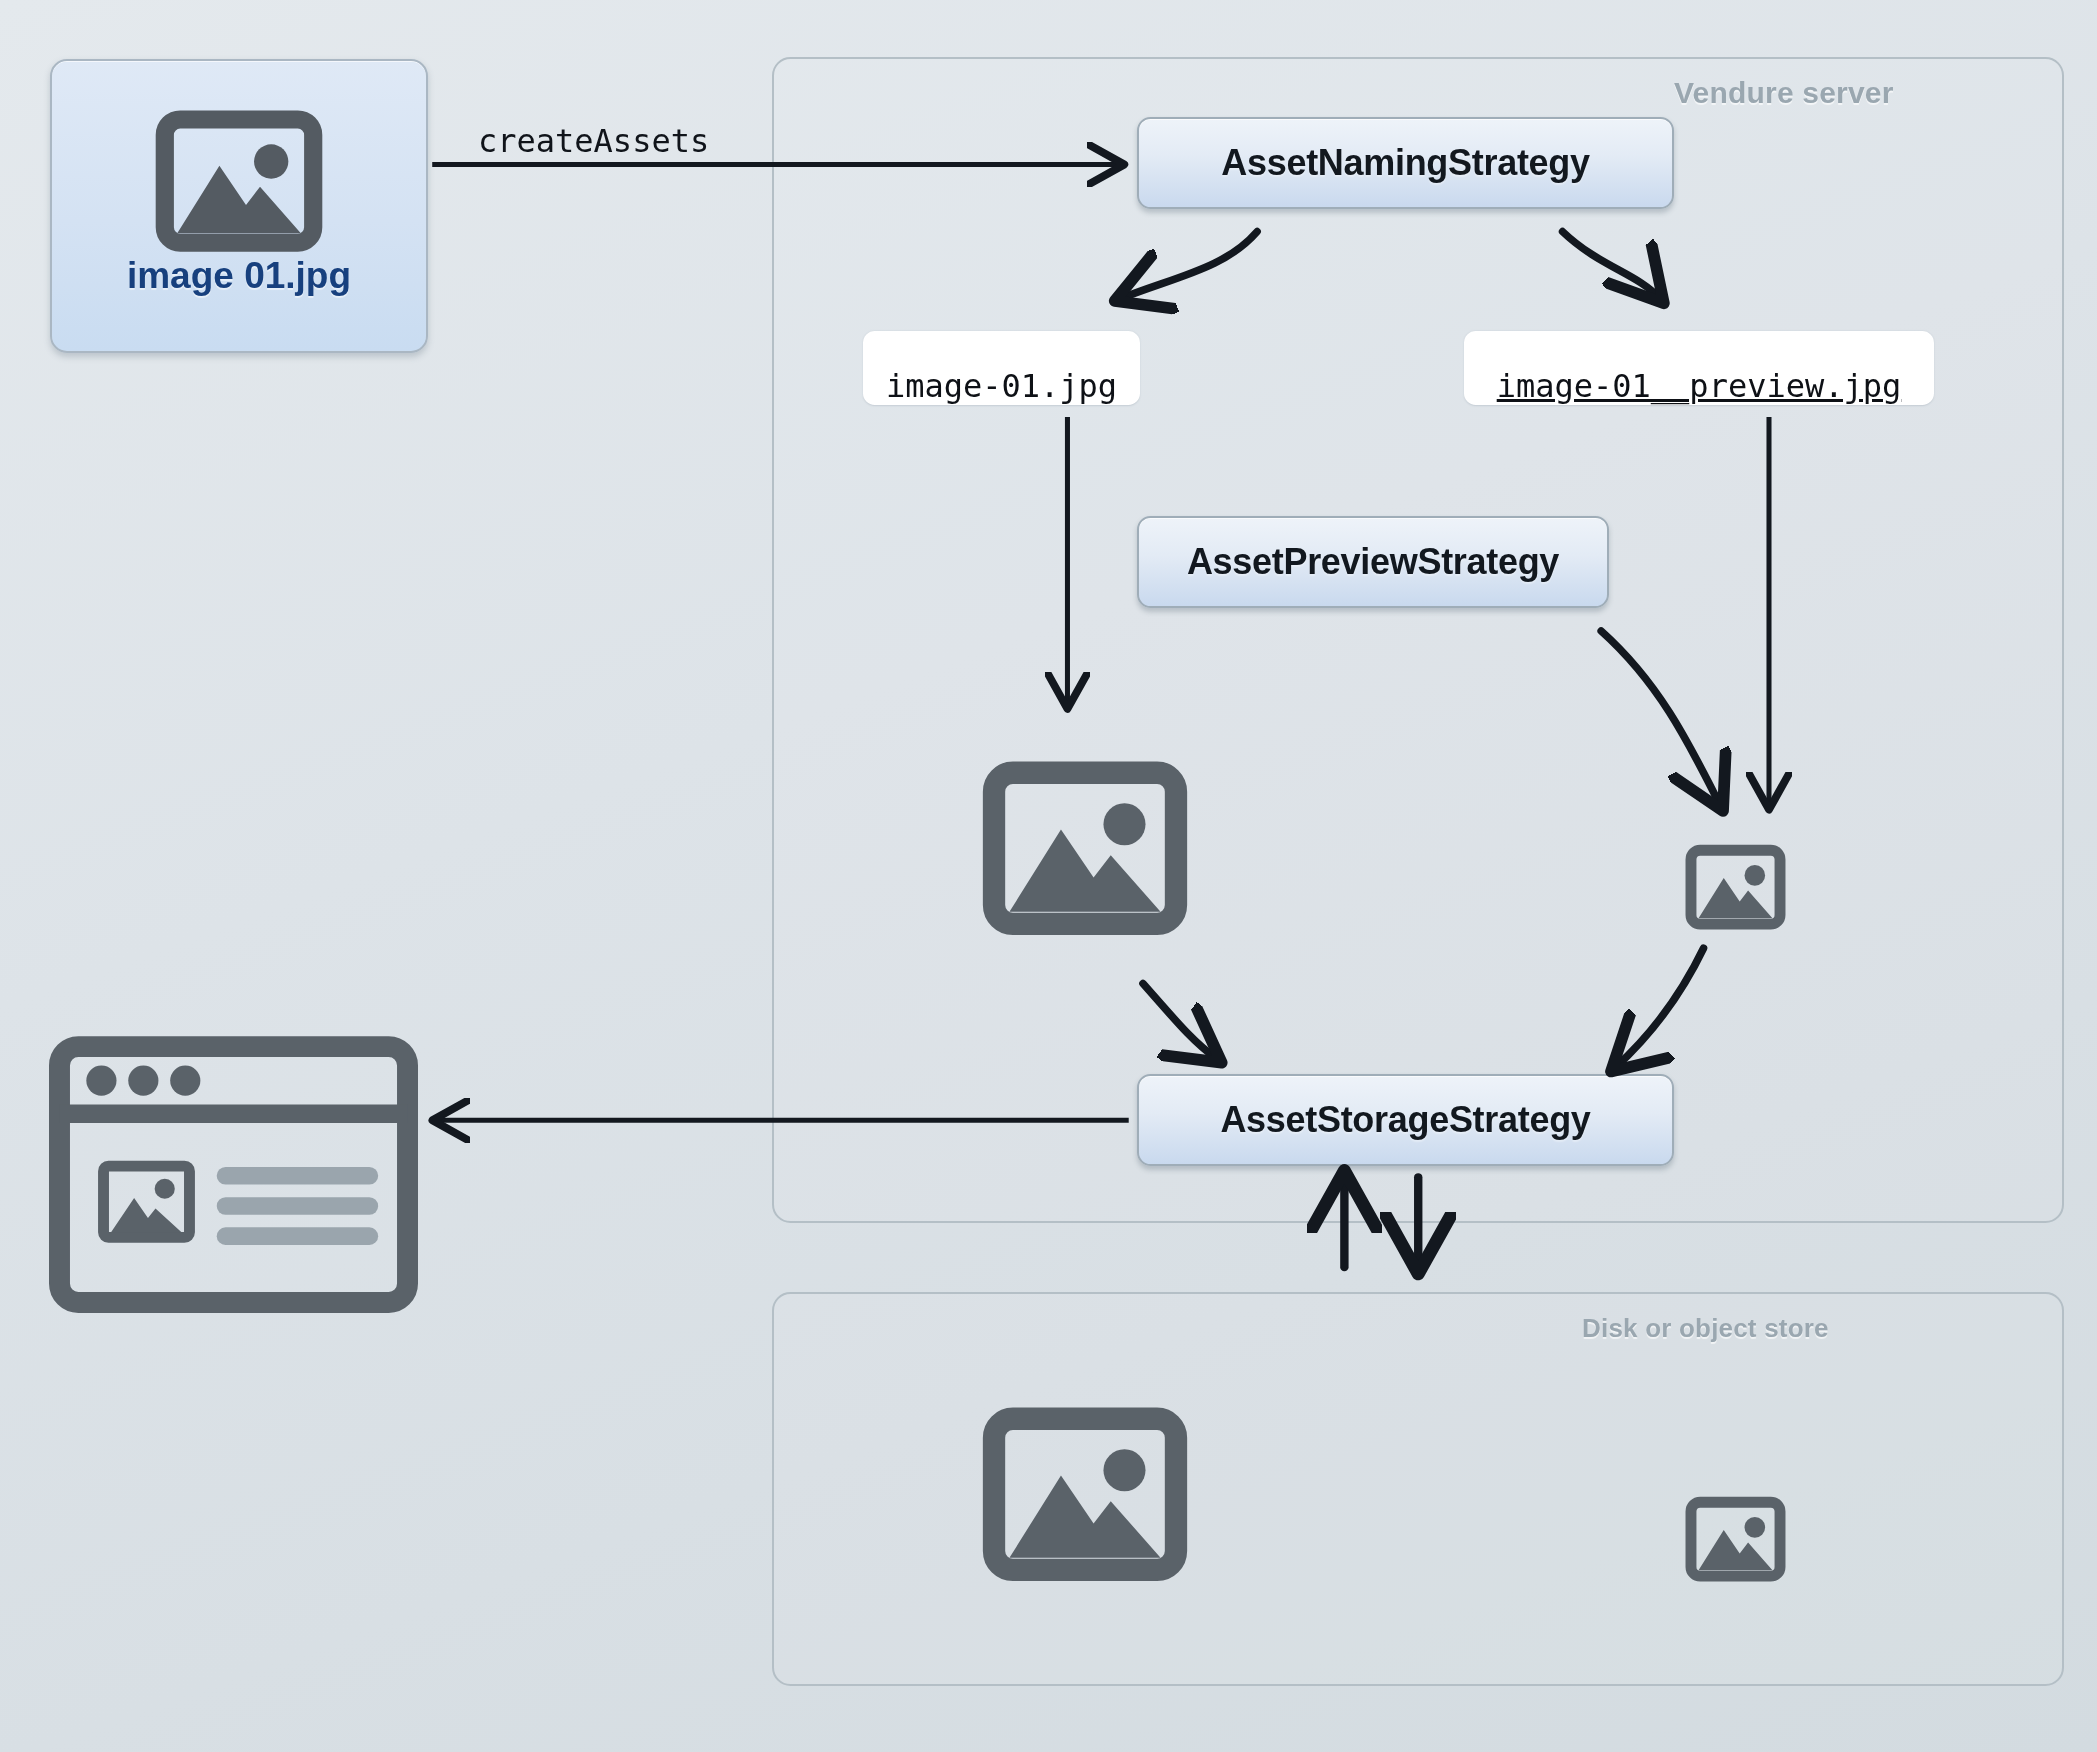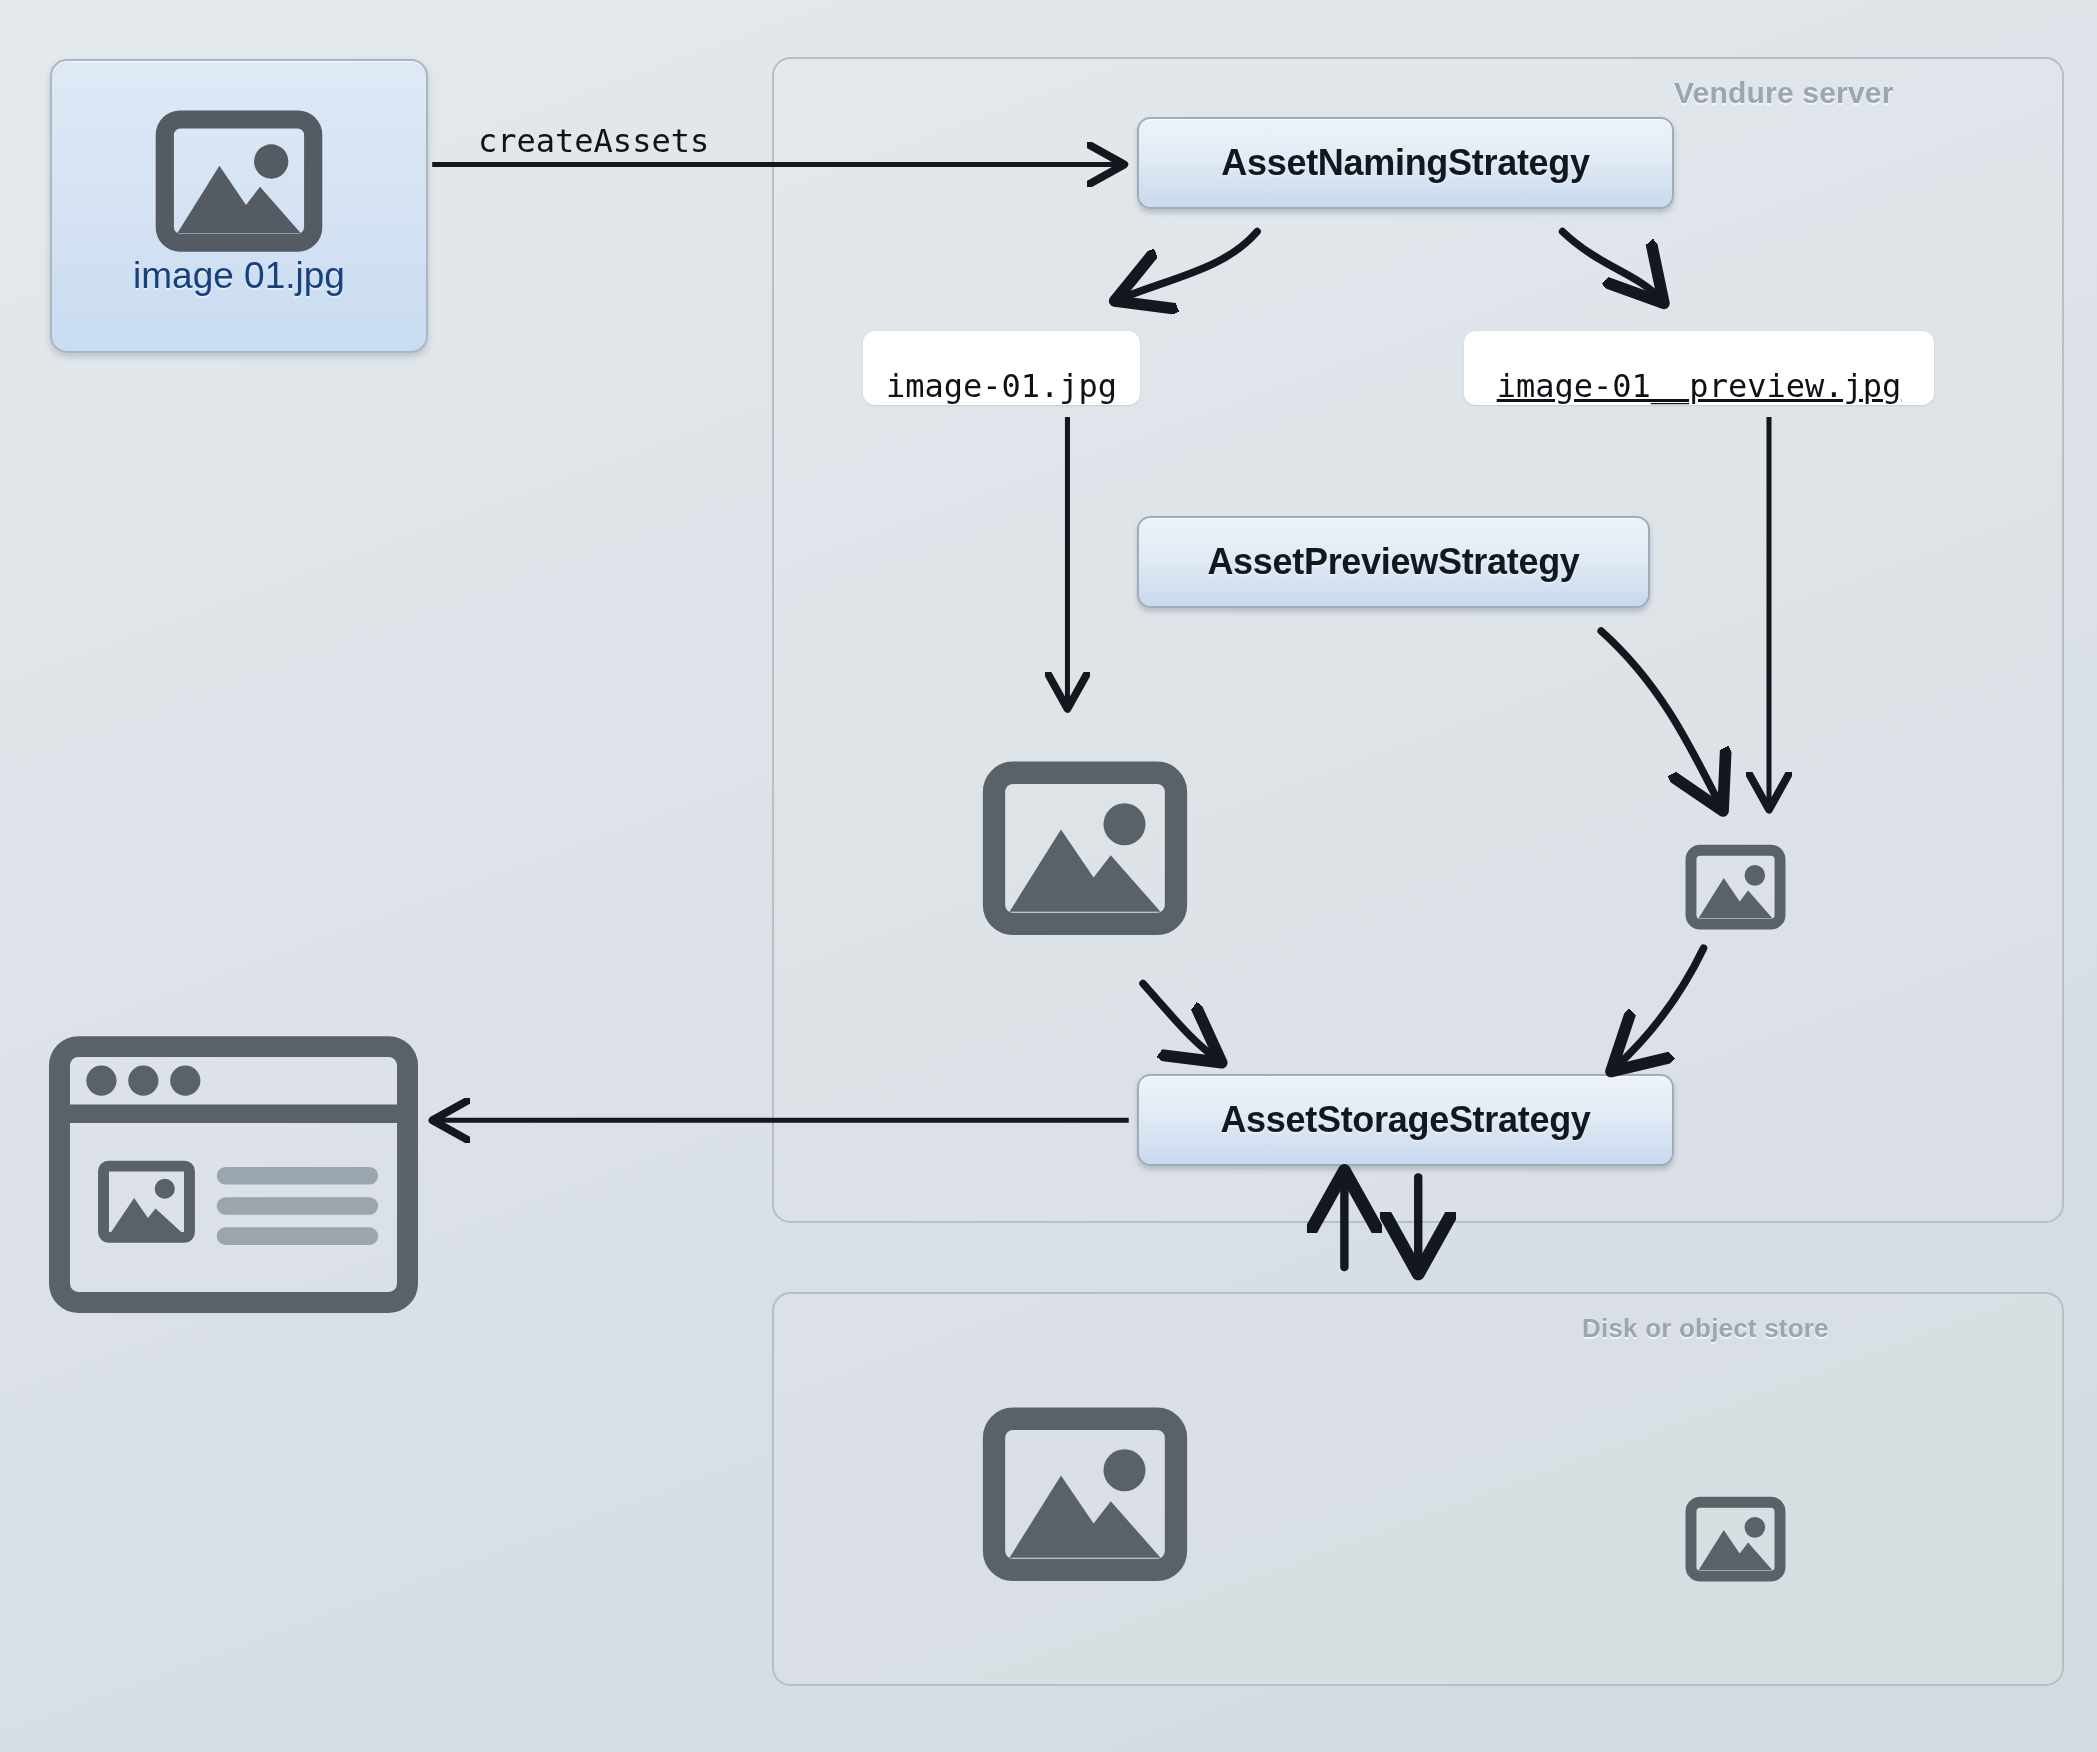--- a/index.html
+++ b/index.html
@@ -80,21 +80,21 @@
     border: 2.5px solid #aab7c3;
     border-radius: 17px;
     background: linear-gradient(180deg, #dfe9f6 0%, #d4e2f3 55%, #c9dcf1 100%);
     box-shadow: 0 3.4px 5.9px rgba(95,110,125,0.28), inset 0 0.8px 0 rgba(255,255,255,0.85);
     display: flex;
     flex-direction: column;
     align-items: center;
     justify-content: center;
   }
   .asset-card-label {
-    font-weight: normal;
+    font-weight: bold;
     font-size: 37px;
     color: #17407e;
     text-shadow: 0 1.7px 0.8px rgba(255,255,255,0.5);
     margin-top: 1px;
   }
 
   
   .icon-abs { position: absolute; }
   svg { display: block; overflow: visible; }
 
@@ -131,21 +131,21 @@
         <path d="M3.2 17.2 L9.2 7.6 L13.0 13.2 L15.0 10.6 L20.8 17.2 Z" fill="#545b62"></path>
       </svg>
     </span>
     <span class="asset-card-label">image 01.jpg</span>
   </div>
 
   <div class="strategy" style="left:1137px; top:117px; width:537px; height:92px;">
     <span>AssetNamingStrategy</span>
   </div>
 
-  <div class="strategy" style="left:1137px; top:516px; width:513px; height:92px;">
+  <div class="strategy" style="left:1137px; top:516px; width:472px; height:92px;">
     <span>AssetPreviewStrategy</span>
   </div>
 
   <div class="strategy" style="left:1137px; top:1074px; width:537px; height:92px;">
     <span>AssetStorageStrategy</span>
   </div>
 
   <div class="filename" style="left:863px; top:331px; width:277px; height:74px;">
     <span>image-01.jpg</span>
   </div>

